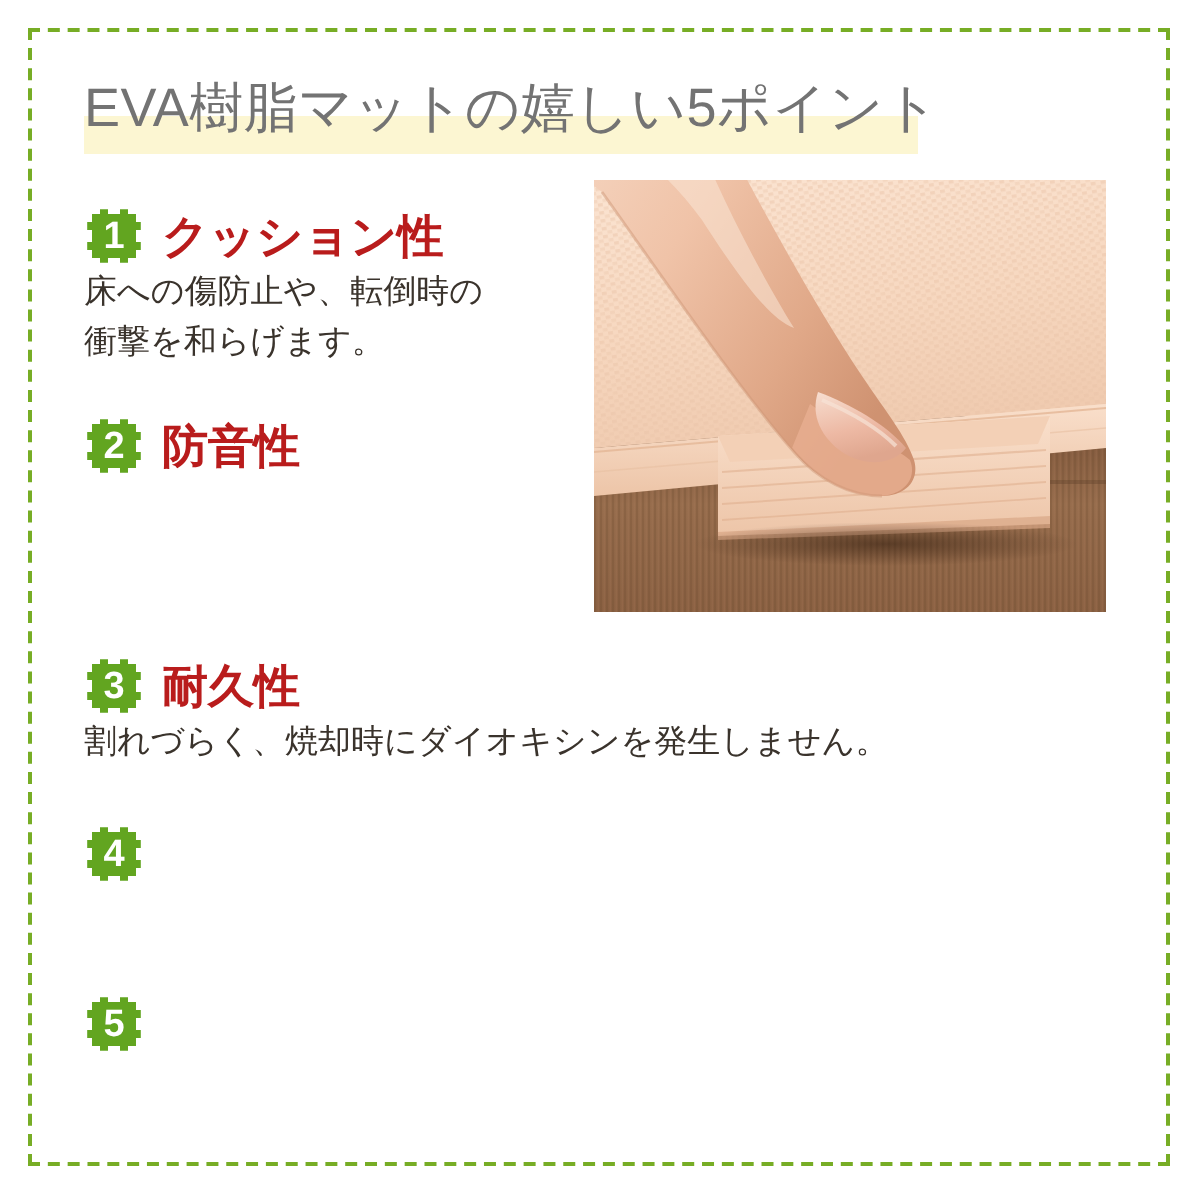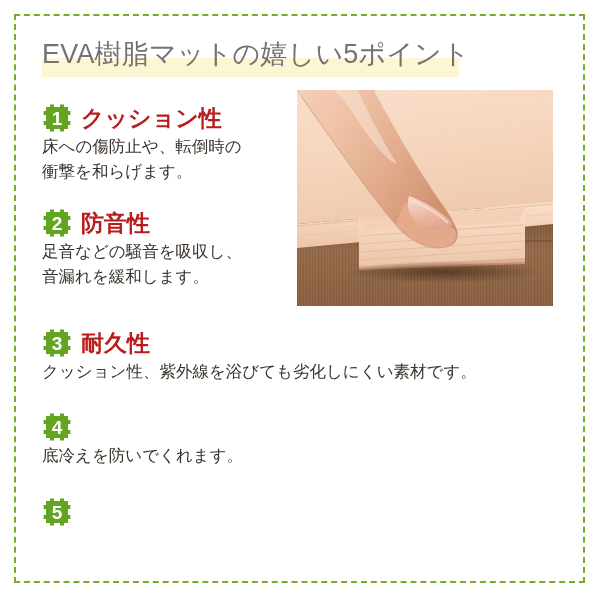--- a/index.html
+++ b/index.html
@@ -230,47 +230,44 @@
   <div class="item i2">
     <div class="item-head">
       <div class="badge">
         <svg width="30" height="30" viewBox="0 0 30 30">
           <path d="M4,4 h4 v-2.4 h4 v2.4 h6 v-2.4 h4 v2.4 h4 v4 h2.4 v4 h-2.4 v6 h2.4 v4 h-2.4 v4 h-4 v2.4 h-4 v-2.4 h-6 v2.4 h-4 v-2.4 h-4 v-4 h-2.4 v-4 h2.4 v-6 h-2.4 v-4 h2.4 z" fill="#62a520"></path>
         </svg>
         <span class="badge-num">2</span>
       </div>
       <span class="head-text">防音性</span>
     </div>
-    <div class="body-text">足音などの騒音を吸収し、
-音漏れを緩和します。</div>
   </div>
 
   <div class="item i3">
     <div class="item-head">
       <div class="badge">
         <svg width="30" height="30" viewBox="0 0 30 30">
           <path d="M4,4 h4 v-2.4 h4 v2.4 h6 v-2.4 h4 v2.4 h4 v4 h2.4 v4 h-2.4 v6 h2.4 v4 h-2.4 v4 h-4 v2.4 h-4 v-2.4 h-6 v2.4 h-4 v-2.4 h-4 v-4 h-2.4 v-4 h2.4 v-6 h-2.4 v-4 h2.4 z" fill="#62a520"></path>
         </svg>
         <span class="badge-num">3</span>
       </div>
       <span class="head-text">耐久性</span>
     </div>
-    <div class="body-text">クッション性、紫外線を浴びても劣化しにくい素材です。</div>
+    <div class="body-text">割れづらく、焼却時にダイオキシンを発生しません。</div>
   </div>
 
   <div class="item i4">
     <div class="item-head">
       <div class="badge">
         <svg width="30" height="30" viewBox="0 0 30 30">
           <path d="M4,4 h4 v-2.4 h4 v2.4 h6 v-2.4 h4 v2.4 h4 v4 h2.4 v4 h-2.4 v6 h2.4 v4 h-2.4 v4 h-4 v2.4 h-4 v-2.4 h-6 v2.4 h-4 v-2.4 h-4 v-4 h-2.4 v-4 h2.4 v-6 h-2.4 v-4 h2.4 z" fill="#62a520"></path>
         </svg>
         <span class="badge-num">4</span>
       </div>
     </div>
-    <div class="body-text">底冷えを防いでくれます。</div>
   </div>
 
   <div class="item i5">
     <div class="item-head">
       <div class="badge">
         <svg width="30" height="30" viewBox="0 0 30 30">
           <path d="M4,4 h4 v-2.4 h4 v2.4 h6 v-2.4 h4 v2.4 h4 v4 h2.4 v4 h-2.4 v6 h2.4 v4 h-2.4 v4 h-4 v2.4 h-4 v-2.4 h-6 v2.4 h-4 v-2.4 h-4 v-4 h-2.4 v-4 h2.4 v-6 h-2.4 v-4 h2.4 z" fill="#62a520"></path>
         </svg>
         <span class="badge-num">5</span>
       </div>

